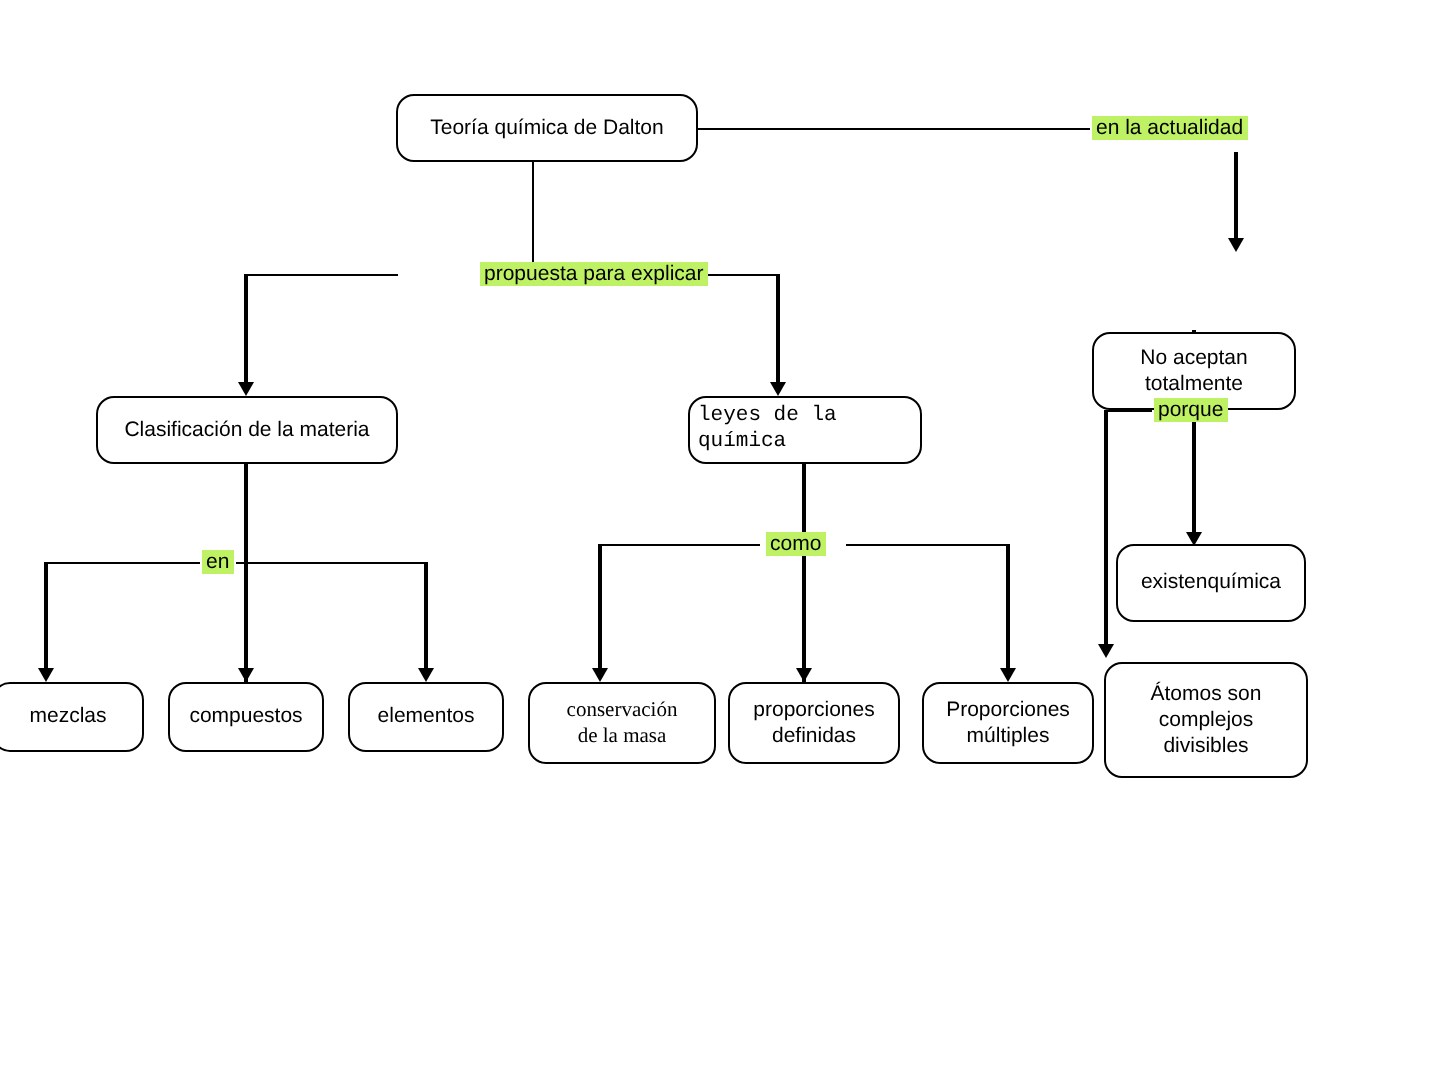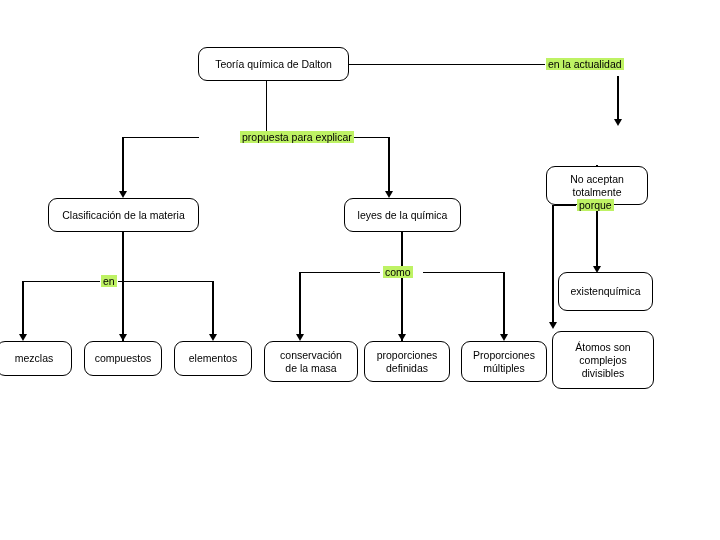--- a/index.html
+++ b/index.html
@@ -97,21 +97,21 @@
   <div class="vline" style="left:122px; top:137px; height:57px;"></div>
   <div class="arrow-down" style="left:119px; top:191px;"></div>
 
   <div class="vline" style="left:388px; top:137px; height:57px;"></div>
   <div class="arrow-down" style="left:385px; top:191px;"></div>
 
   <div class="node" style="left:48px; top:198px; width:151px; height:34px;">
     <span>Clasificación de la materia</span>
   </div>
 
-  <div class="node" style="left:344px; top:198px; width:117px; height:34px;">
+  <div class="node" style="left:344px; top:198px; width:117px; height:34px;font-family:Liberation Mono, monospace;">
     <span>leyes de la química</span>
   </div>
 
   <div class="vline" style="left:596px; top:165px; height:105px;"></div>
   <div class="arrow-down" style="left:593px; top:266px;"></div>
 
   <div class="hline" style="left:553px; top:205px; width:23px;"></div>
   <div class="edge-label" style="left:577px; top:199px;">porque</div>
 
   <div class="vline" style="left:552px; top:205px; height:120px;"></div>
@@ -161,21 +161,21 @@
   <div class="hline" style="left:423px; top:272px; width:81px;"></div>
 
   <div class="edge-label" style="left:383px; top:266px;">como</div>
 
   <div class="vline" style="left:299px; top:272px; height:65px;"></div>
   <div class="arrow-down" style="left:296px; top:334px;"></div>
 
   <div class="vline" style="left:503px; top:272px; height:65px;"></div>
   <div class="arrow-down" style="left:500px; top:334px;"></div>
 
-  <div class="node" style="left:264px; top:341px; width:94px; height:41px; flex-direction:column;">
+  <div class="node" style="left:264px; top:341px; width:94px; height:41px; flex-direction:column;font-family:Liberation Serif, serif;">
     <span>conservación</span>
     <span>de la masa</span>
   </div>
 
   <div class="node" style="left:364px; top:341px; width:86px; height:41px; flex-direction:column;">
     <span>proporciones</span>
     <span>definidas</span>
   </div>
 
   <div class="node" style="left:461px; top:341px; width:86px; height:41px; flex-direction:column;">

